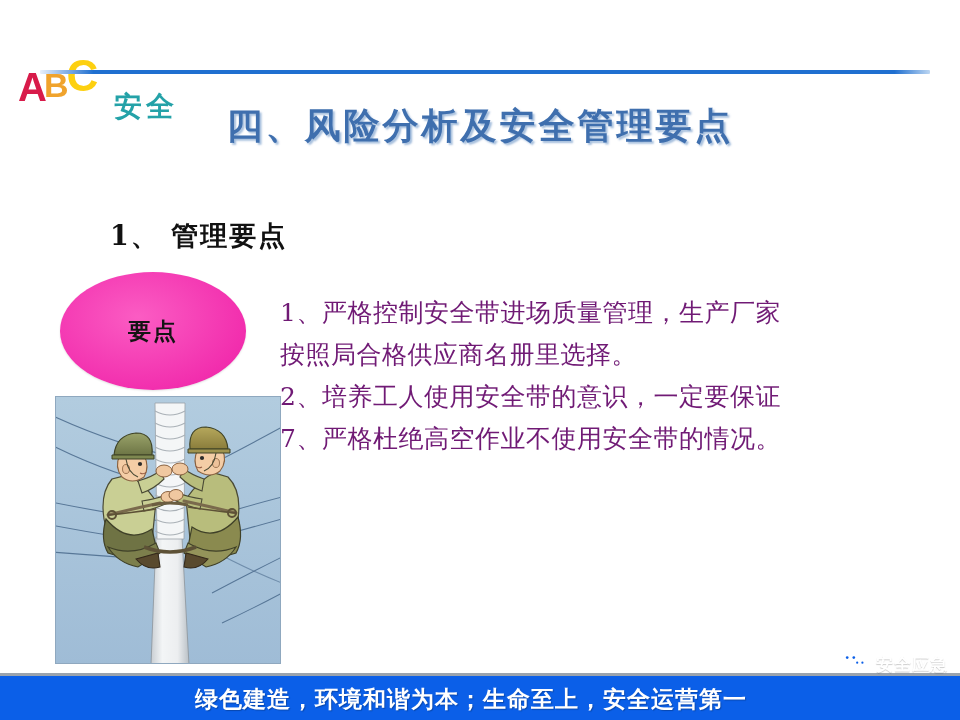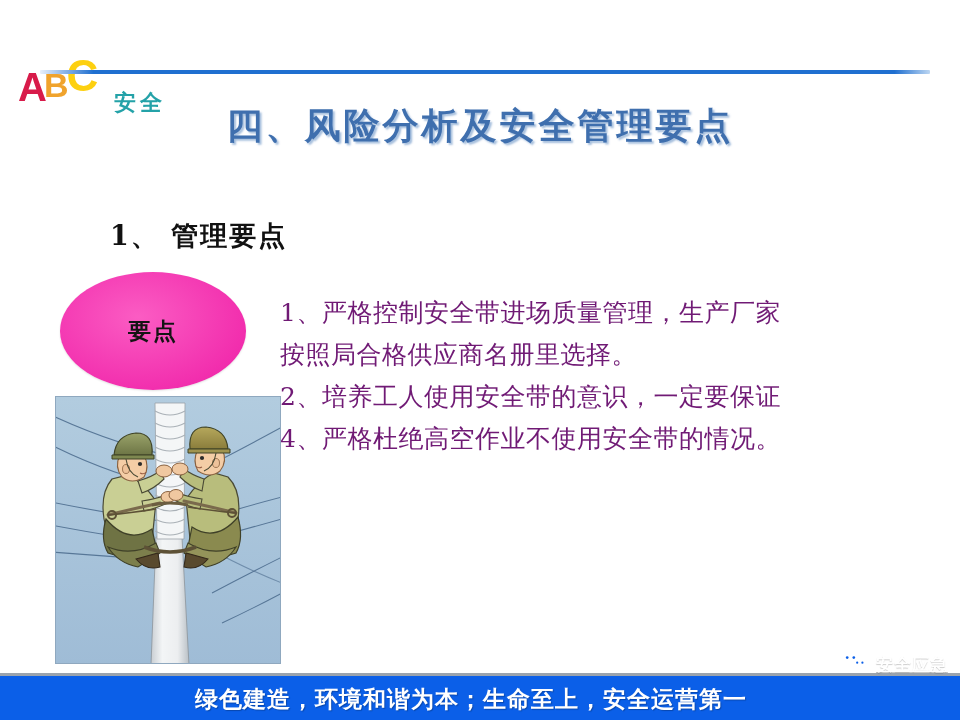--- a/index.html
+++ b/index.html
@@ -51,21 +51,21 @@
     font-size: 44px;
     color: #fdd010;
     position: relative;
     top: 0px;
     left: -3px;
   }
   #brand-cn {
     position: absolute;
     left: 96px;
     top: 34px;
-    font-size: 22px;
+    font-size: 28px;
     font-weight: 700;
     color: #24a2a8;
     letter-spacing: 4px;
     font-family: "DejaVu Sans", "Liberation Sans", sans-serif;
   }
   #header-rule {
     position: absolute;
     left: 40px;
     top: 70px;
     width: 890px;
@@ -196,21 +196,20 @@
     gap: 7px;
     z-index: 9;
   }
   #wechat-label {
     color: #ffffff;
     font-size: 17px;
     font-weight: 700;
     letter-spacing: 1px;
     font-family: "DejaVu Sans", "Liberation Sans", sans-serif;
     text-shadow: 0 1px 1px rgba(0,0,0,0.2);
-    text-decoration: underline;
   }
 </style>
 </head>
 <body>
 
 <div id="brand-logo">
   <div class="abc-letters">
     <span class="abc-a">A</span><span class="abc-b">B</span><span class="abc-c">C</span>
   </div>
   <div id="brand-cn">安全</div>
@@ -350,21 +349,21 @@
     <path d="M96,108 Q114,104 132,108" stroke="#6b5d40" stroke-width="3" fill="none"></path>
 
     <path d="M88,150 Q114,160 140,150" stroke="#5d5136" stroke-width="3.5" fill="none"></path>
   </svg>
 </div>
 
 <div id="body-text">
   <div class="line">1、严格控制安全带进场质量管理，生产厂家</div>
   <div class="line">按照局合格供应商名册里选择。</div>
   <div class="line">2、培养工人使用安全带的意识，一定要保证</div>
-  <div class="line">4、严格杜绝高空作业不使用安全带的情况。</div>
+  <div class="line">7、严格杜绝高空作业不使用安全带的情况。</div>
 </div>
 
 <div id="wechat-watermark">
   <span>
     <svg width="30" height="24" viewBox="0 0 30 24" xmlns="http://www.w3.org/2000/svg">
       <path d="M11.5,1.5 C5.8,1.5 1.5,5.1 1.5,9.3 C1.5,11.7 2.9,13.8 5.1,15.2 L4.2,18.2 L7.6,16.5 C8.8,16.9 10.1,17.1 11.5,17.1 C17.2,17.1 21.5,13.5 21.5,9.3 C21.5,5.1 17.2,1.5 11.5,1.5 Z" fill="#ffffff"></path>
       <circle cx="8.2" cy="7.6" r="1.35" fill="#0b5fe8"></circle>
       <circle cx="14.8" cy="7.6" r="1.35" fill="#0b5fe8"></circle>
       <path d="M20.8,7.6 C25.3,7.6 29,10.5 29,14.0 C29,16.0 27.8,17.8 26,19.0 L26.7,21.4 L23.9,20.1 C22.9,20.4 21.9,20.6 20.8,20.6 C16.3,20.6 12.6,17.6 12.6,14.0 C12.6,10.5 16.3,7.6 20.8,7.6 Z" fill="#ffffff"></path>
       <circle cx="18.2" cy="12.7" r="1.1" fill="#0b5fe8"></circle>

